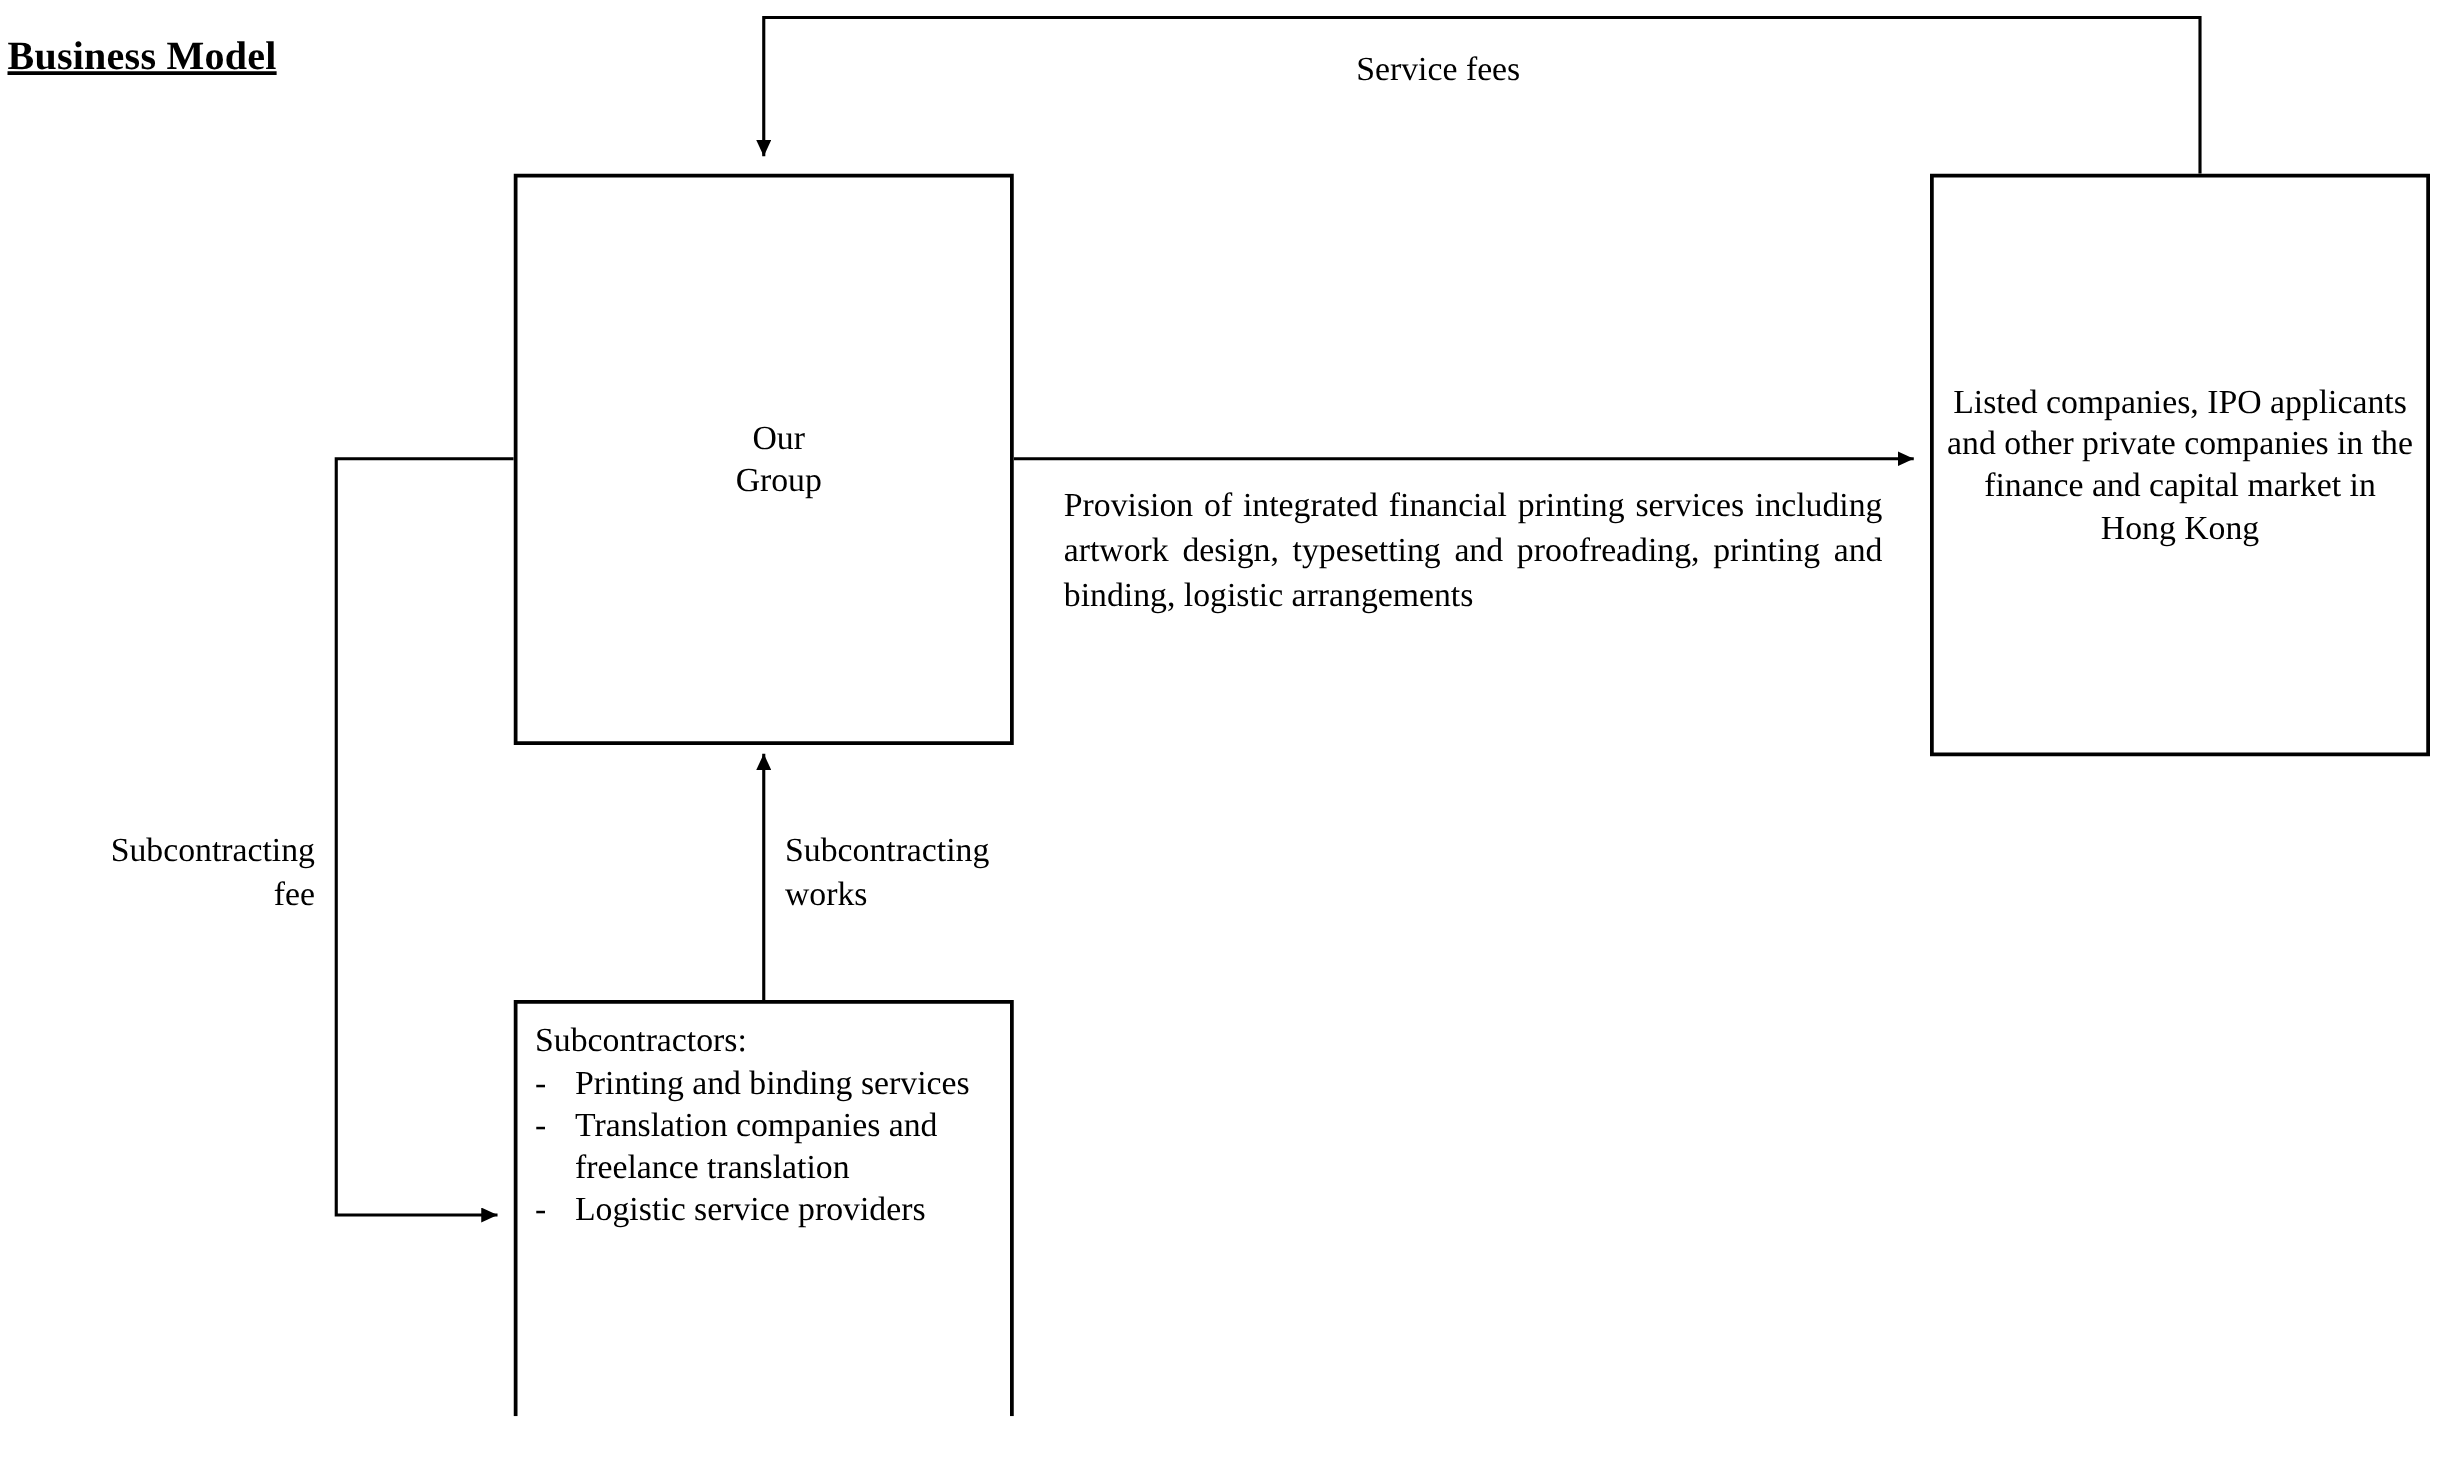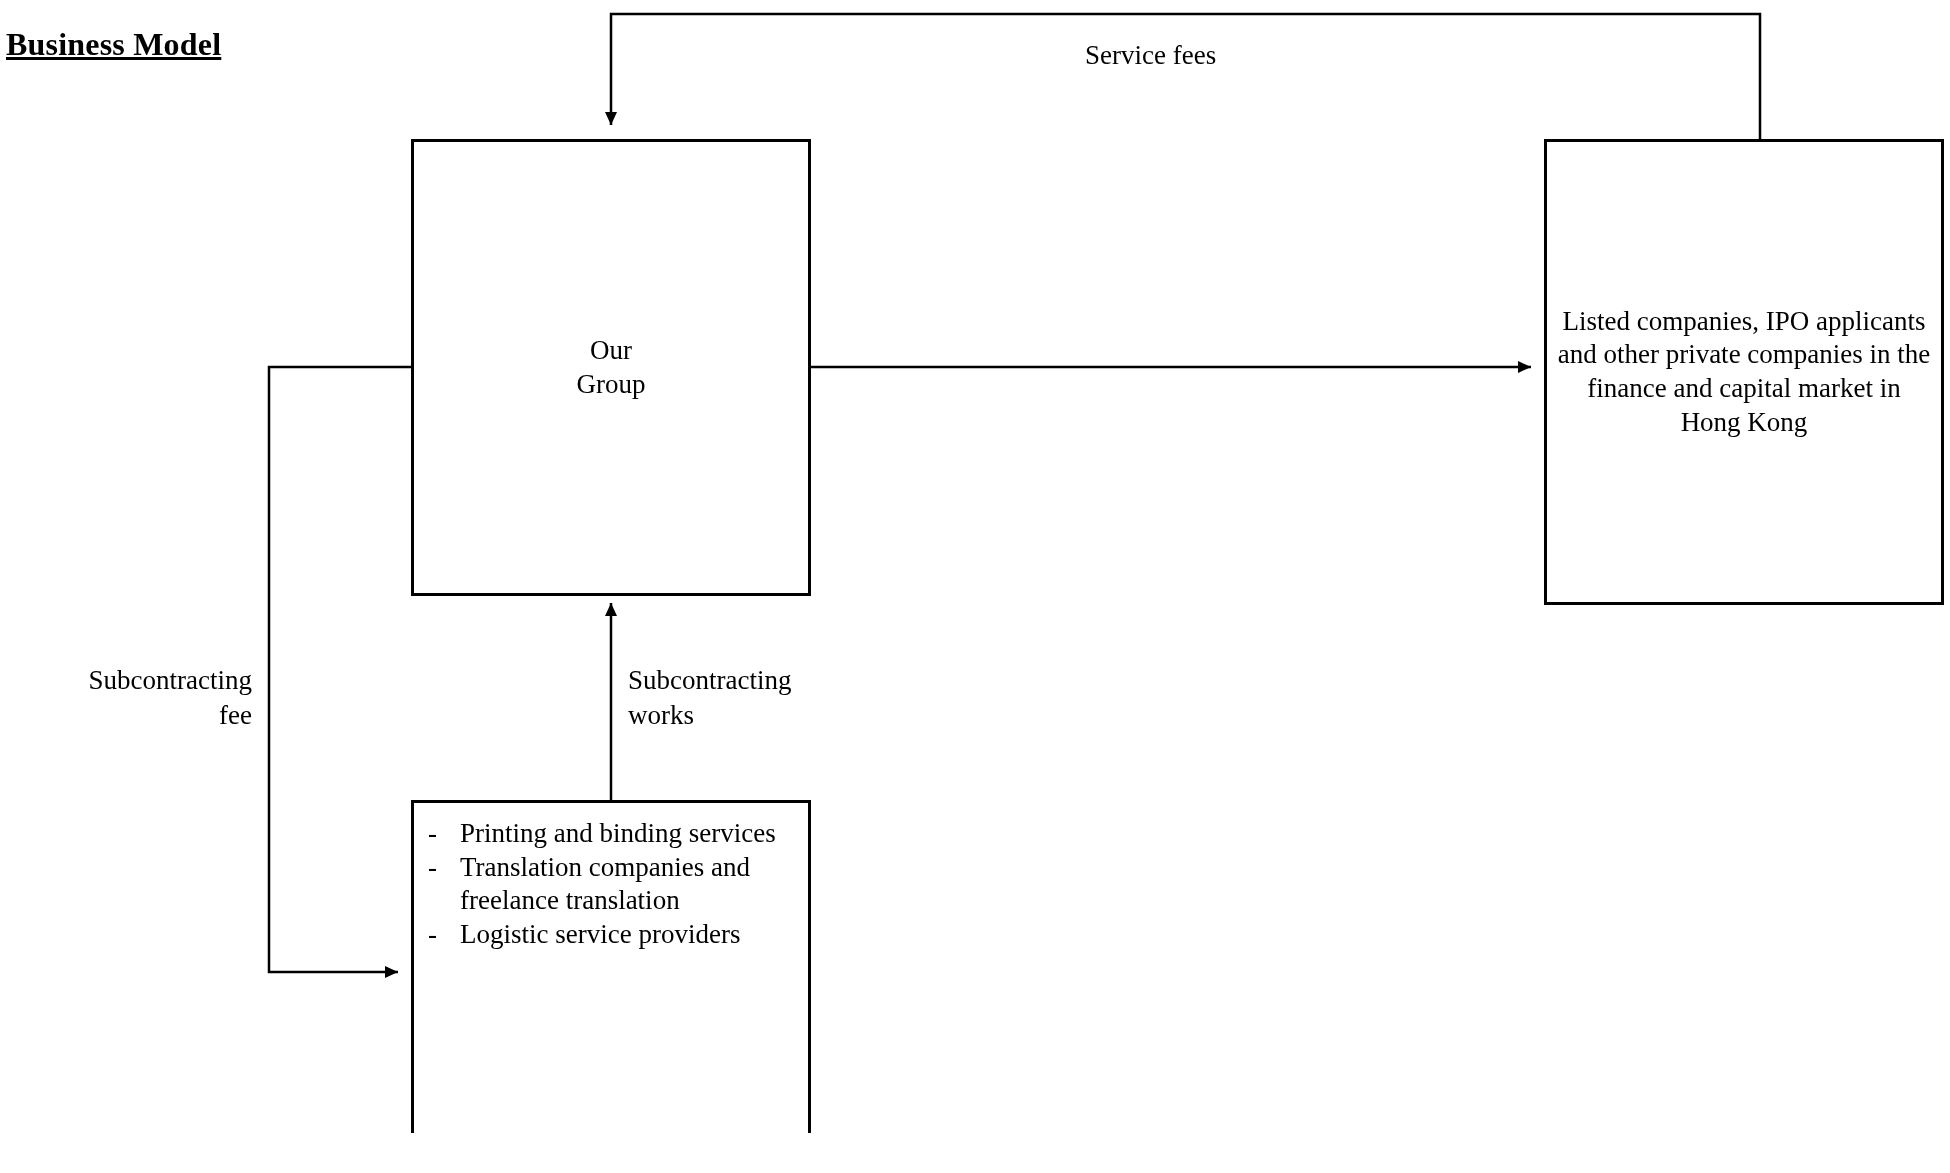--- a/index.html
+++ b/index.html
@@ -40,20 +40,21 @@
     background: #ffffff;
     box-sizing: border-box;
   }
   .node-center {
     display: flex;
     align-items: center;
     justify-content: center;
     text-align: center;
     font-size: 27px;
     line-height: 1.25;
+    padding-left: 12px;
   }
   #node-our-group {
     left: 411px;
     top: 139px;
     width: 400px;
     height: 457px;
   }
   #node-our-group .node-center {
     width: 100%;
     height: 100%;
@@ -166,36 +167,38 @@
 
   <div class="node" id="node-our-group">
     <div class="node-center">Our<br>Group</div>
   </div>
 
   <div class="node" id="node-clients">
     <div class="node-center">Listed companies, IPO applicants and other private companies in the finance and capital market in Hong Kong</div>
   </div>
 
   <div class="node" id="node-subcontractors">
+    <div class="sub-heading">Subcontractors:</div>
     <ul class="sub-list">
       <li>
         <span class="sub-dash">-</span>
         <span class="sub-text">Printing and binding services</span>
       </li>
       <li>
         <span class="sub-dash">-</span>
         <span class="sub-text">Translation companies and freelance translation</span>
       </li>
       <li>
         <span class="sub-dash">-</span>
         <span class="sub-text">Logistic service providers</span>
       </li>
     </ul>
   </div>
 
   <div class="edge-label" id="label-service-fees">Service fees</div>
 
+  <div class="edge-label" id="label-provision">Provision of integrated financial printing services including artwork design, typesetting and proofreading, printing and binding, logistic arrangements</div>
 
   <div class="edge-label" id="label-subcontracting-works">Subcontracting<br>works</div>
 
   <div class="edge-label" id="label-subcontracting-fee">Subcontracting<br>fee</div>
 
 </div>
 
 </body></html>

